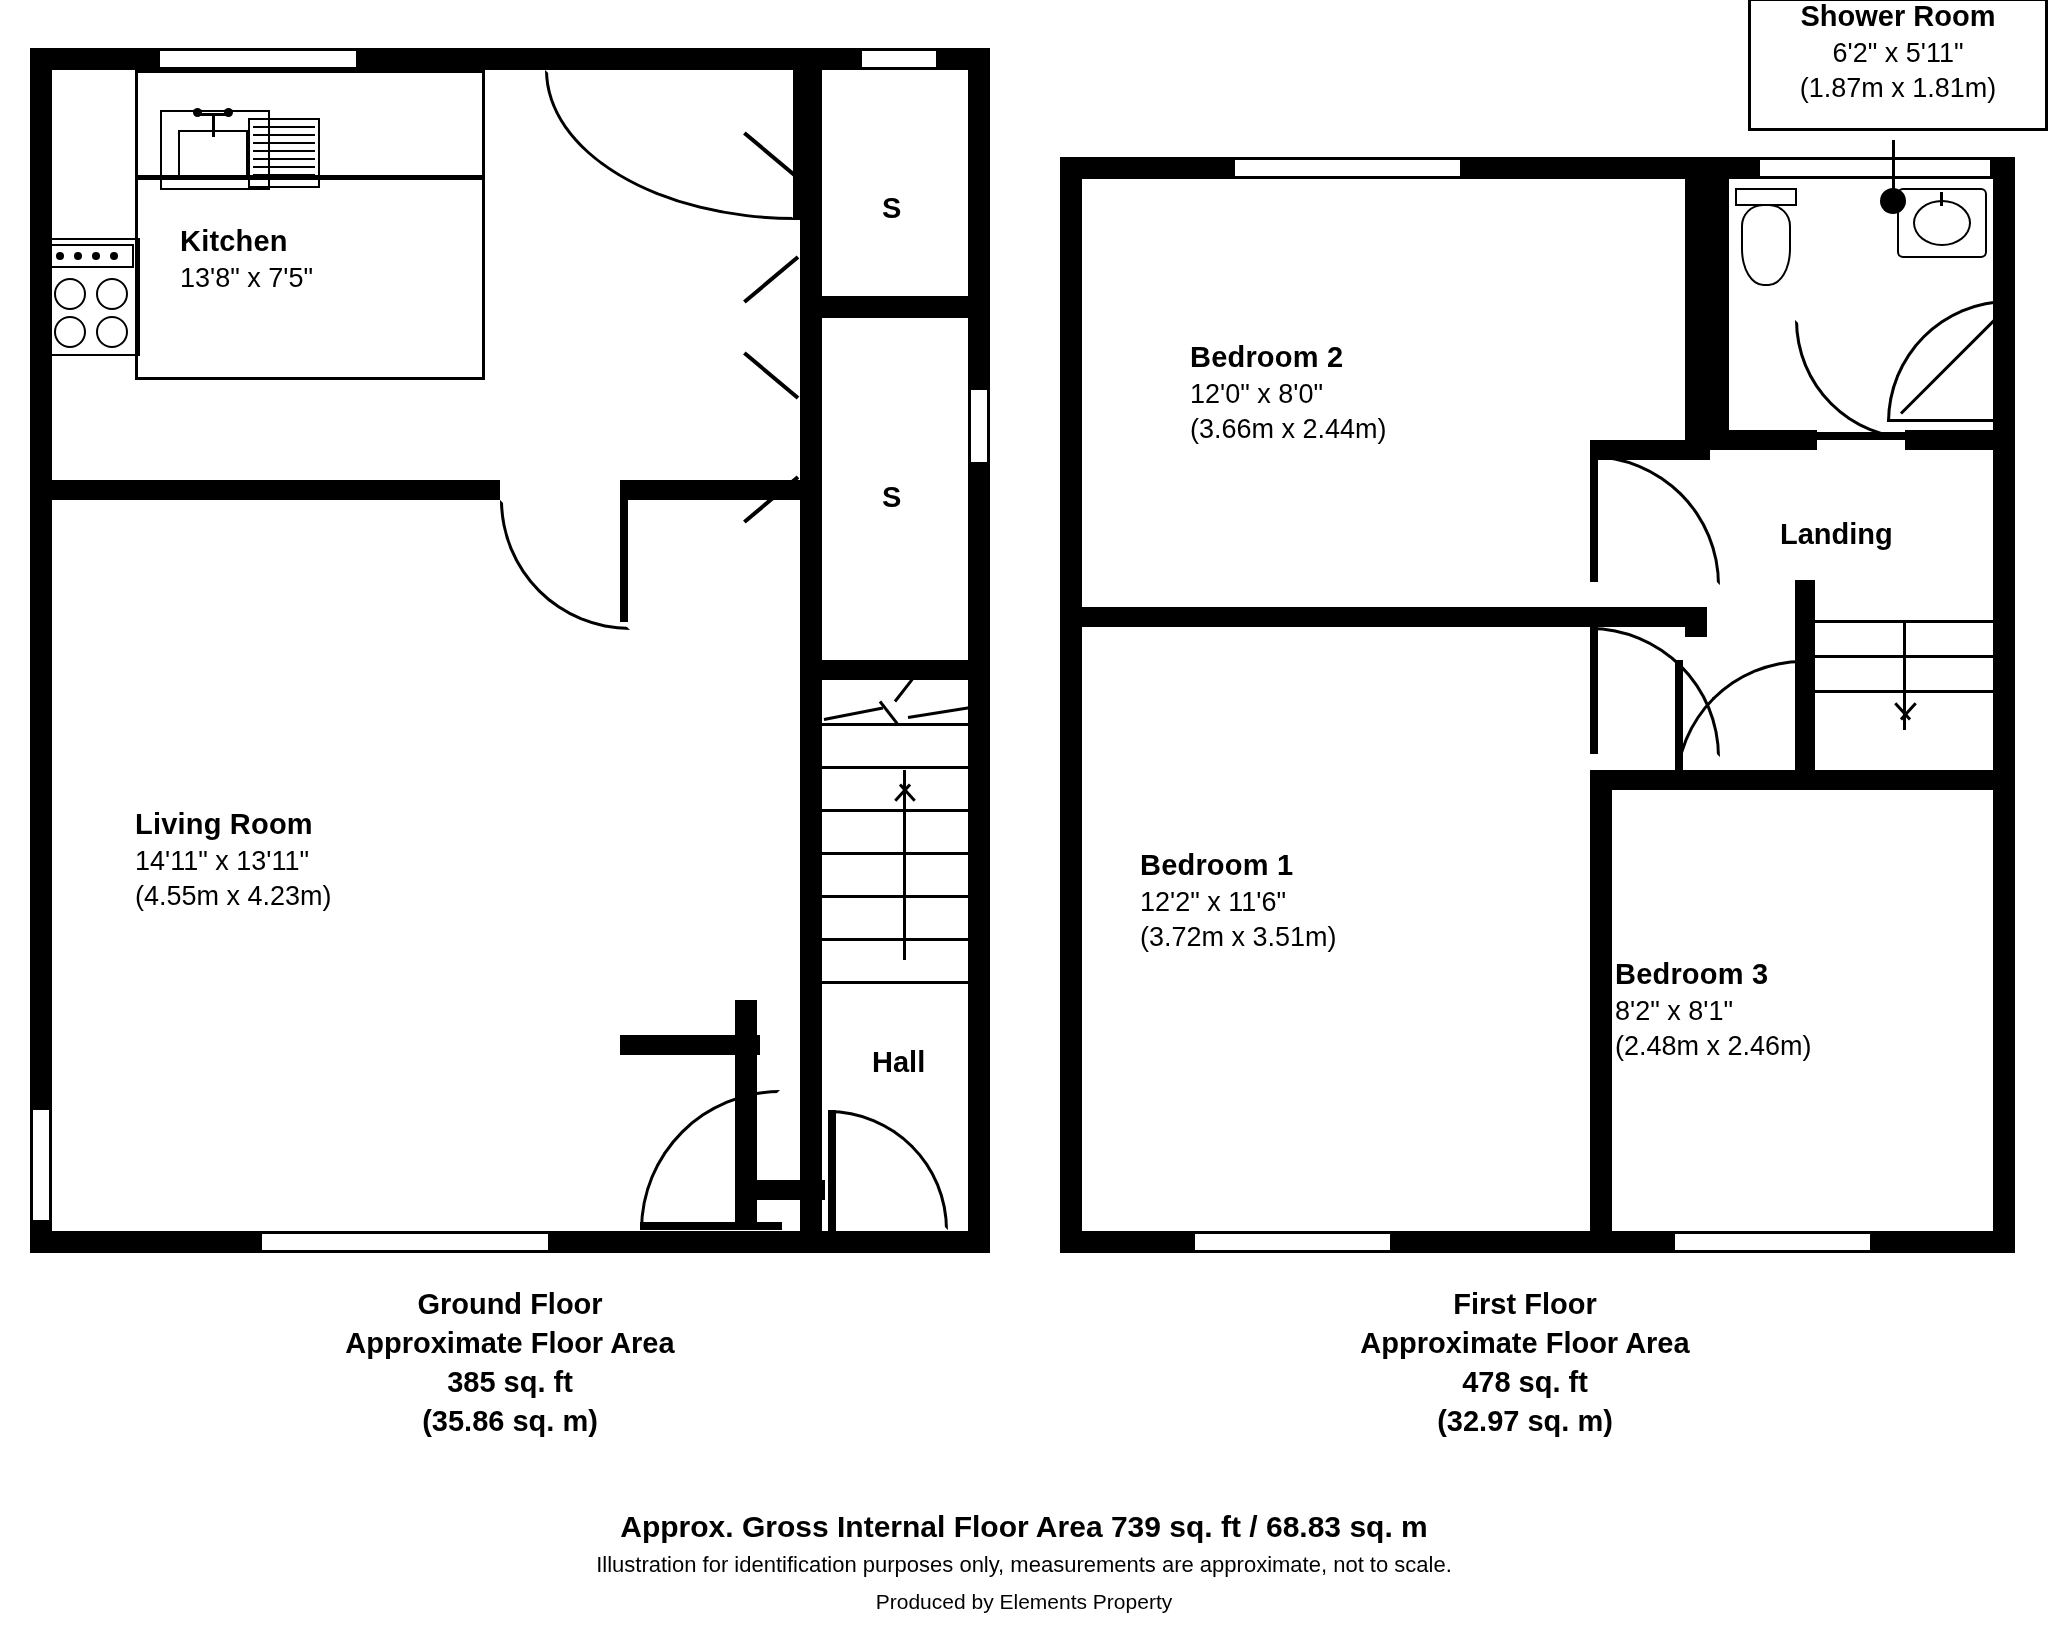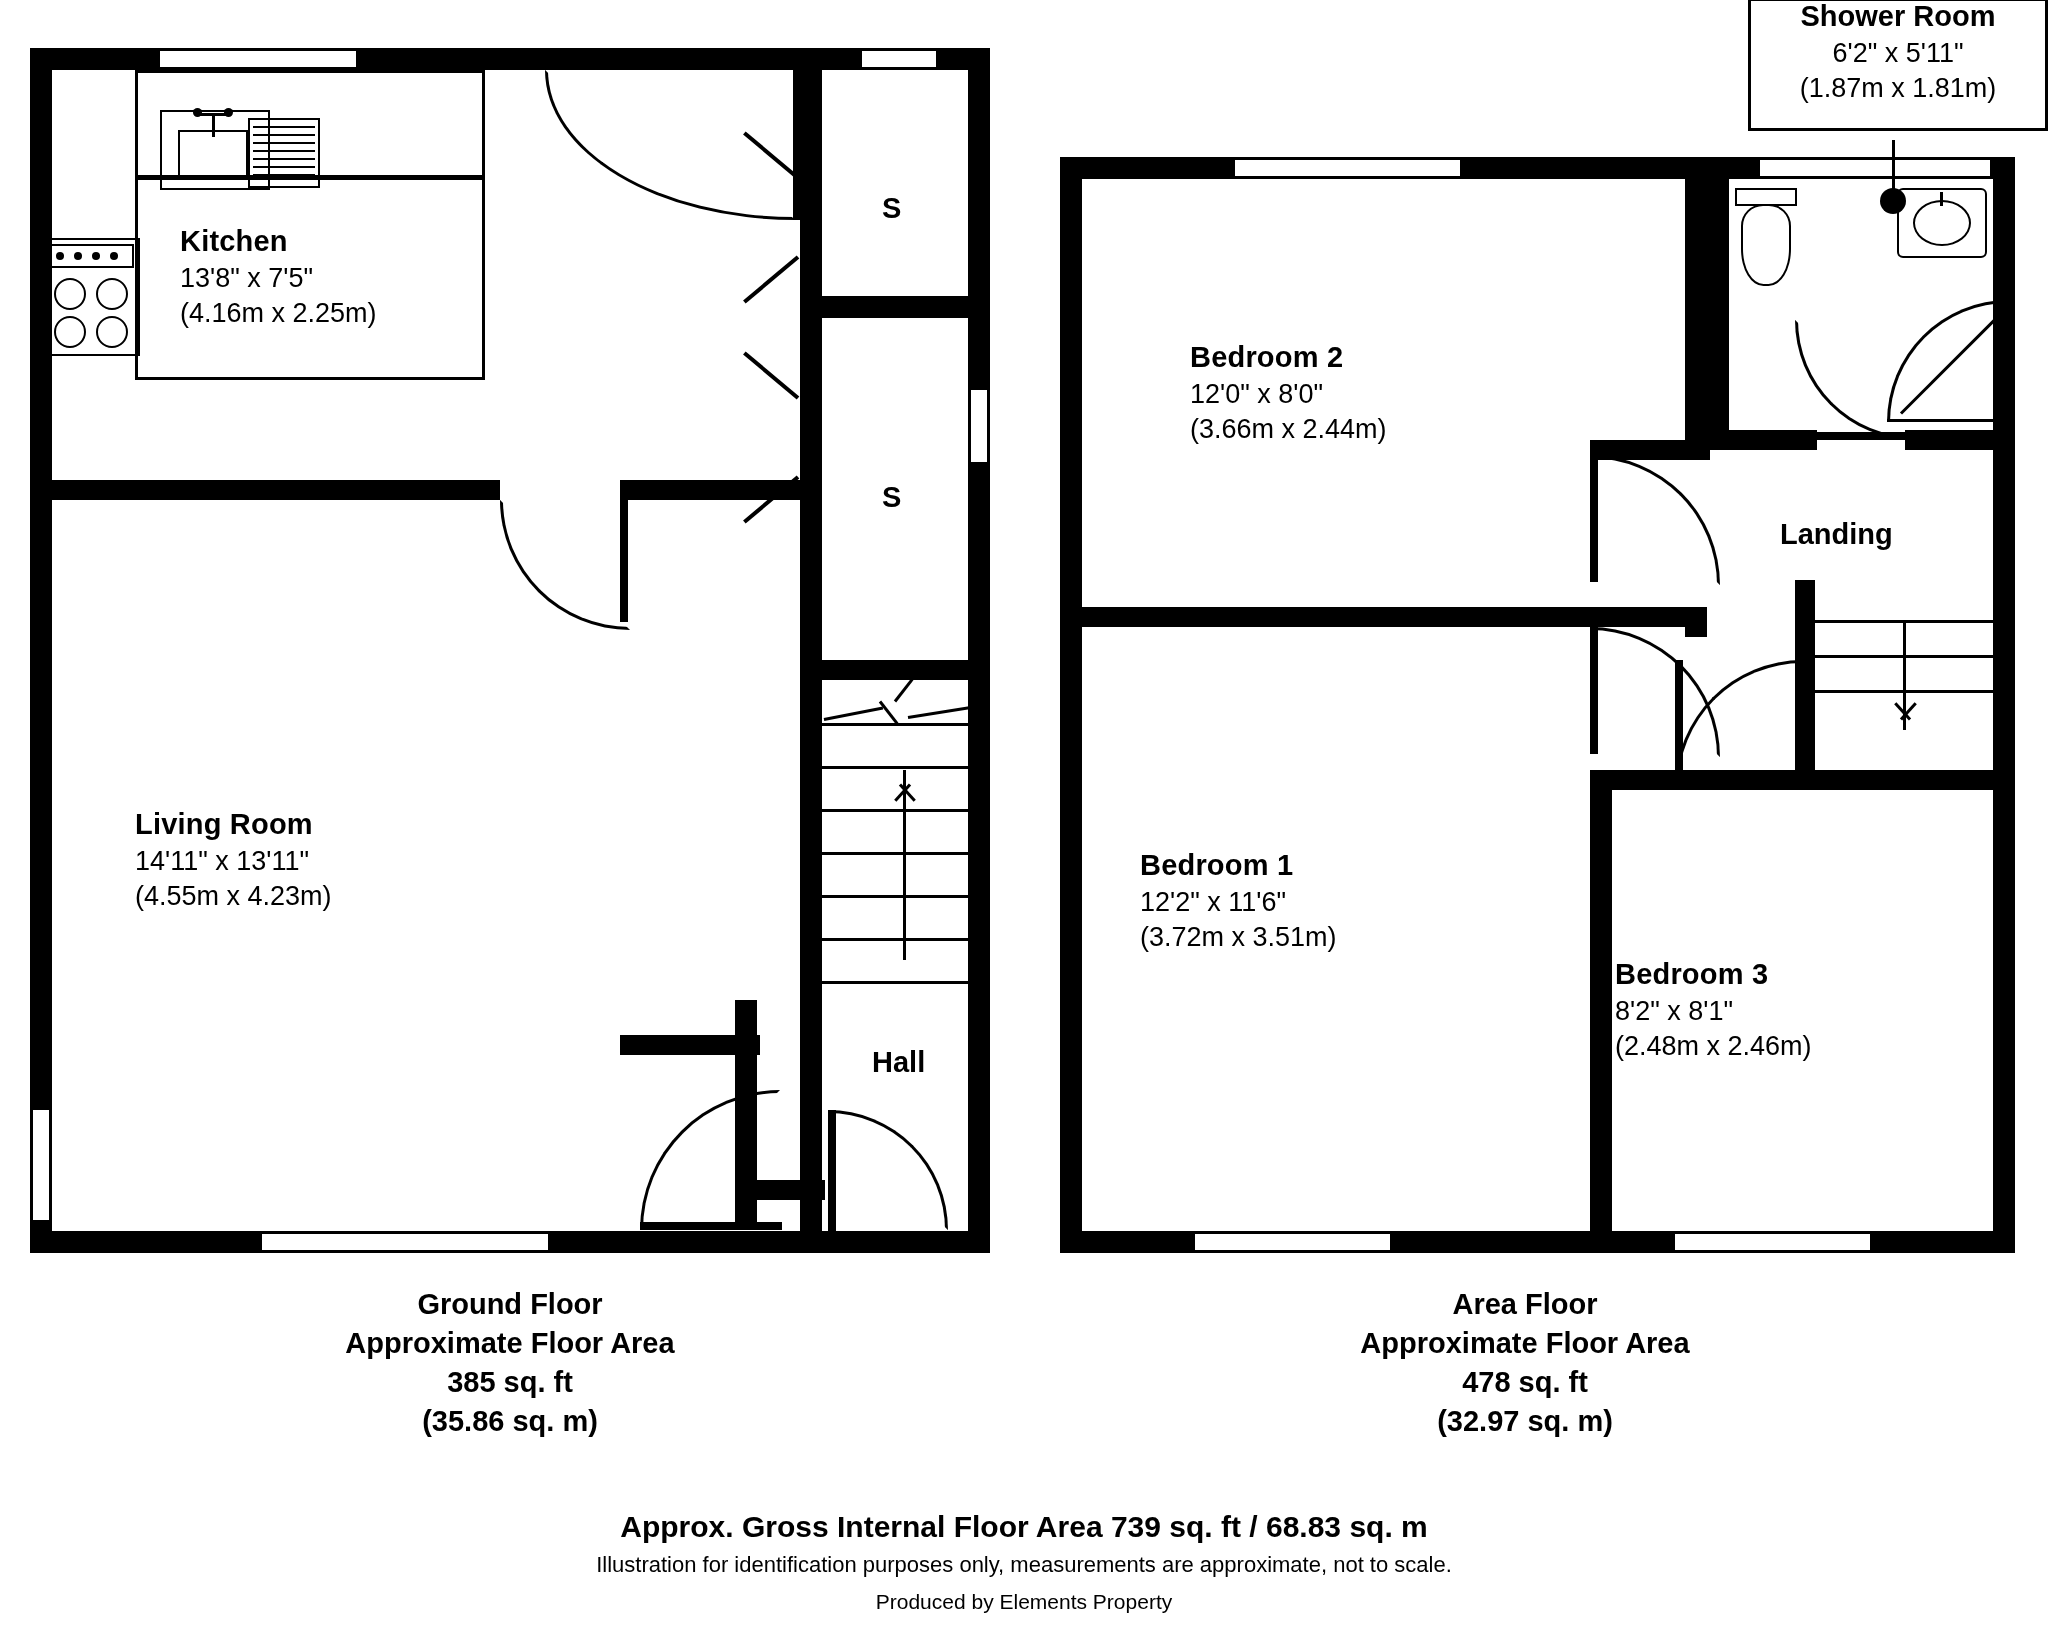--- a/index.html
+++ b/index.html
@@ -243,21 +243,20 @@
     <div class="thinline" style="left:900px; top:783px; width:22px; height:3px; transform:rotate(48deg); transform-origin:left center;"></div>
 
     <div class="thinline" style="left:824px; top:718px; width:60px; height:3px; transform:rotate(-11deg); transform-origin:left center;"></div>
     <div class="thinline" style="left:880px; top:700px; width:28px; height:3px; transform:rotate(52deg); transform-origin:left center;"></div>
     <div class="thinline" style="left:895px; top:700px; width:28px; height:3px; transform:rotate(-52deg); transform-origin:left center;"></div>
     <div class="thinline" style="left:908px; top:716px; width:62px; height:3px; transform:rotate(-9deg); transform-origin:left center;"></div>
 
     <div class="room-label" style="left:180px; top:222px; width:400px;">
       <span class="rname">Kitchen</span>
       <span class="rdim">13'8" x 7'5"</span>
-      <span class="rdim">(4.16m x 2.25m)</span>
     </div>
 
     <div class="room-label" style="left:135px; top:805px; width:400px;">
       <span class="rname">Living Room</span>
       <span class="rdim">14'11" x 13'11"</span>
       <span class="rdim">(4.55m x 4.23m)</span>
     </div>
 
     <div class="label-plain" style="left:872px; top:1046px;">Hall</div>
     <div class="tag-s" style="left:882px; top:192px;">S</div>
@@ -358,21 +357,21 @@
       <span class="rname">Shower Room</span>
       <span class="rdim">6'2" x 5'11"</span>
       <span class="rdim">(1.87m x 1.81m)</span>
     </div>
     <div class="shower-underline" style="left:713px; top:-2px; width:300px; height:3px;"></div>
     <div class="shower-underline" style="left:713px; top:-2px; width:3px; height:132px;"></div>
     <div class="shower-underline" style="left:1010px; top:-2px; width:3px; height:132px;"></div>
     <div class="shower-underline" style="left:713px; top:128px; width:300px; height:3px;"></div>
 
     <div class="floor-caption" style="left:120px; top:1285px; width:740px;">
-      <span>Area Floor</span>
+      <span>First Floor</span>
       <span>Approximate Floor Area</span>
       <span>478 sq. ft</span>
       <span>(32.97 sq. m)</span>
     </div>
   </div>
 
   <div class="footer" style="left:0; top:1510px;">
     <span class="f1">Approx. Gross Internal Floor Area 739 sq. ft / 68.83 sq. m</span>
     <span class="f2">Illustration for identification purposes only, measurements are approximate, not to scale.</span>
     <span class="f3">Produced by Elements Property</span>

